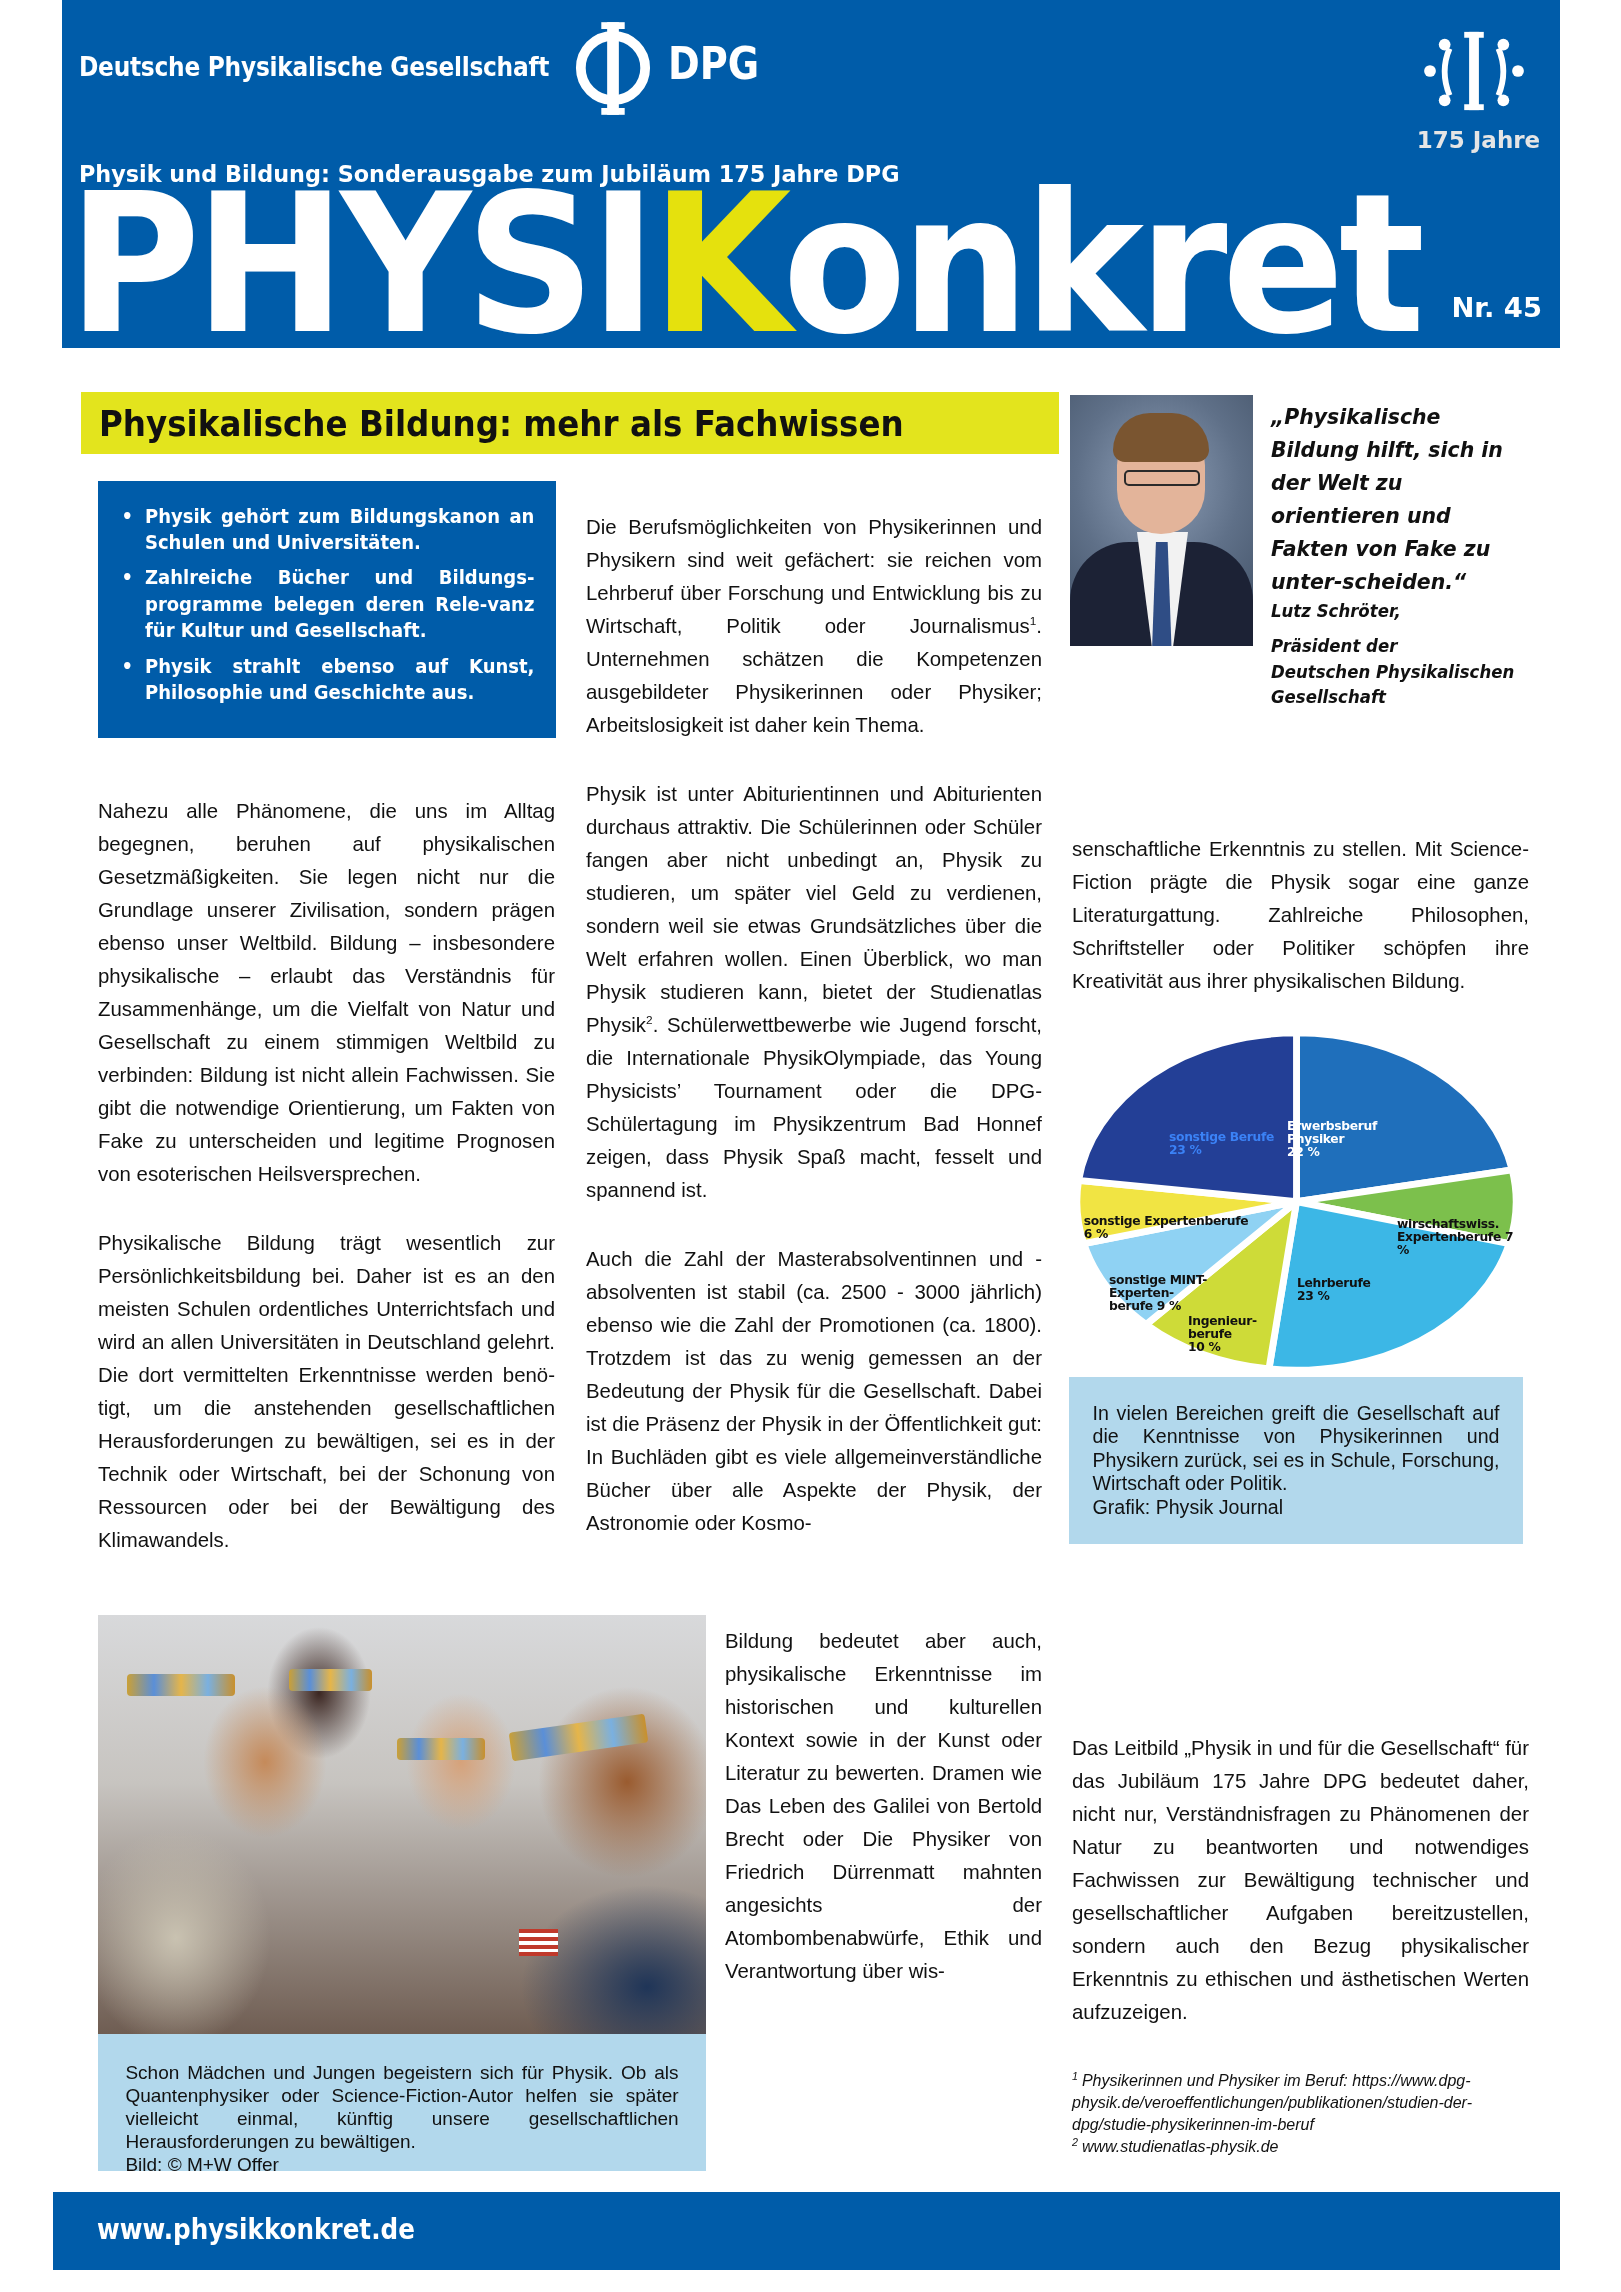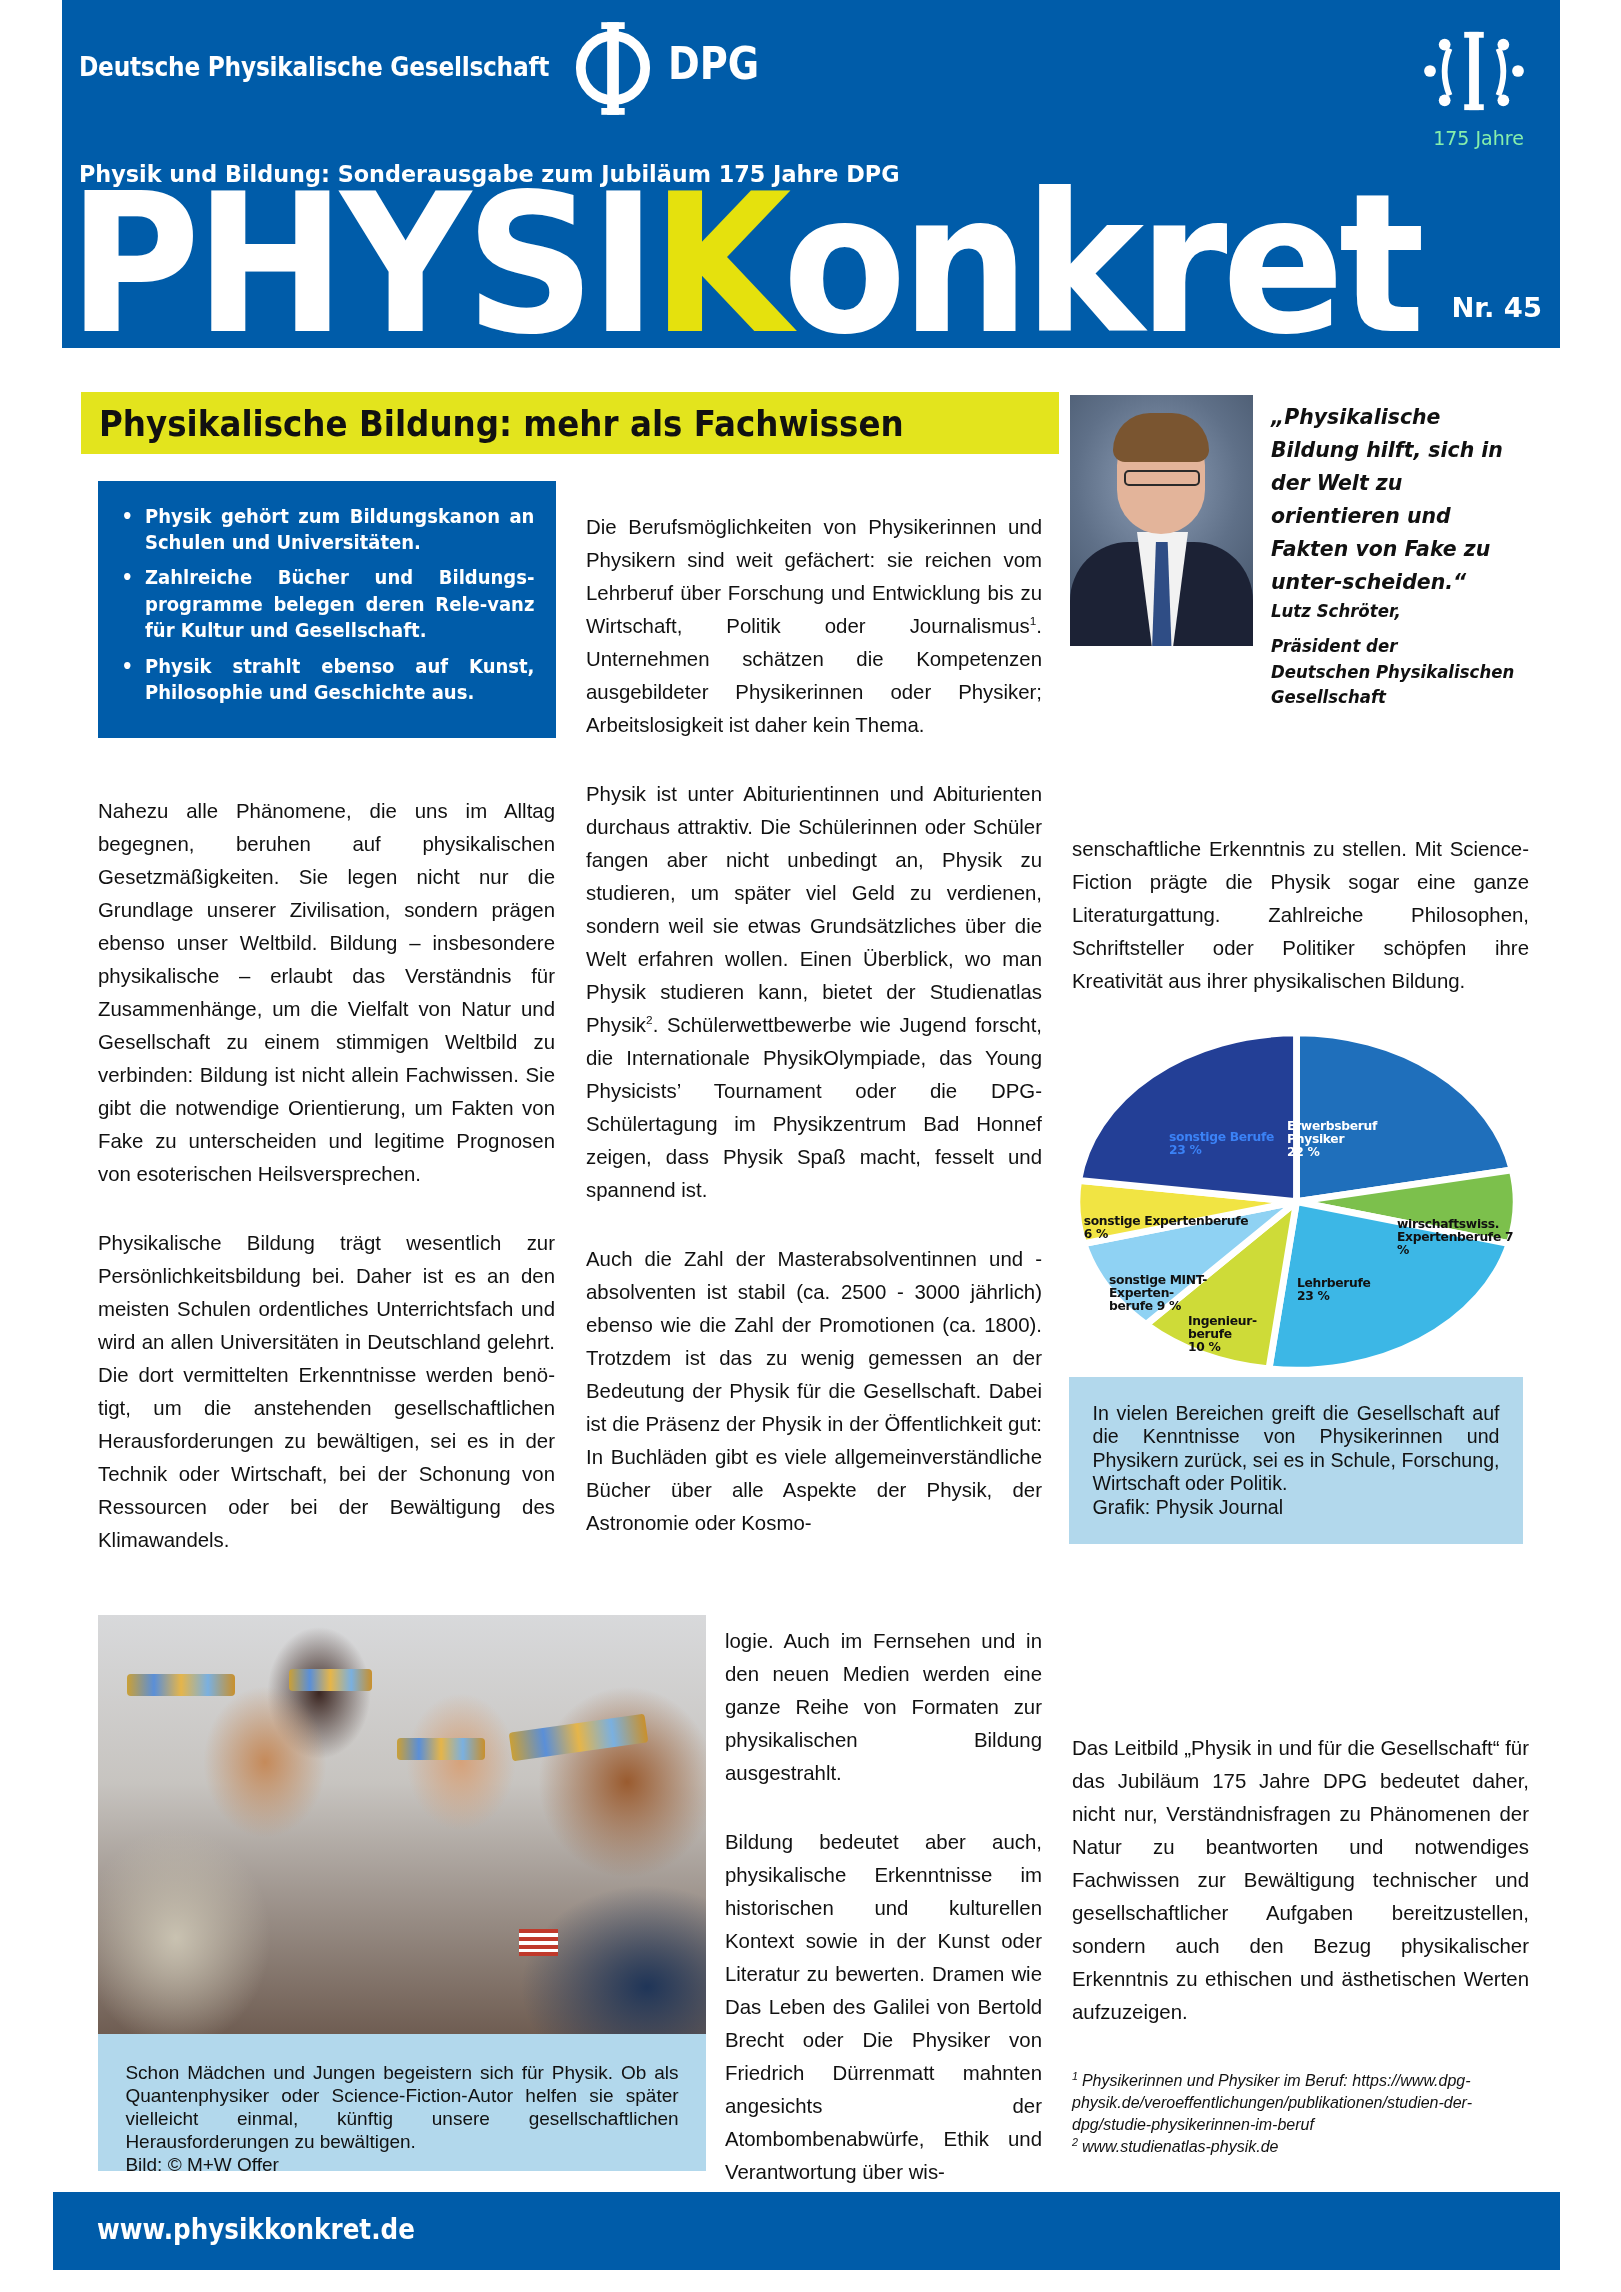--- a/index.html
+++ b/index.html
@@ -8,21 +8,21 @@
 
   
   .header { position: absolute; left: 62px; top: 0; width: 1498px; height: 348px; background: #005ca9; overflow: hidden; }
   .org-name { position: absolute; left: 16.7px; top: 51px; color: #fff; font-weight: bold; font-size: 26.5px; letter-spacing: -0.3px; font-family: "DejaVu Sans", sans-serif; transform: scaleX(0.88); transform-origin: left; }
   .phi-logo { position: absolute; left: 512px; top: 21.6px; width: 78px; height: 93px; }
   .dpg-abbr { position: absolute; left: 606px; top: 37px; color: #fff; font-weight: bold; font-size: 45px; font-family: "DejaVu Sans", sans-serif; transform: scaleX(0.85); transform-origin: left; }
   .subtitle { position: absolute; left: 16.7px; top: 160px; color: #fff; font-weight: bold; font-size: 23.5px; font-family: "DejaVu Sans", sans-serif; transform: scaleX(0.95); transform-origin: left; }
   .masthead { position: absolute; left: 5.9px; top: 169px; height: 186px; color: #fff; font-weight: bold; font-size: 192px; line-height: 1; font-family: "DejaVu Sans", sans-serif; letter-spacing: -5.9px; white-space: nowrap; transform: scaleX(0.94); transform-origin: left; }
   .masthead .k { color: #e5e10d; }
   .jubilee-logo { position: absolute; left: 1358px; top: 27.4px; width: 108px; height: 88px; }
-  .jubilee-text { position: absolute; left: 1338px; top: 127px; width: 157px; color: #86efac; font-weight: normal; font-size: 19px; text-align: center; font-family: "DejaVu Sans", sans-serif; }
+  .jubilee-text { position: absolute; left: 1338px; top: 127px; width: 157px; color: #e5e5e5; font-weight: bold; font-size: 23px; text-align: center; font-family: "DejaVu Sans", sans-serif; }
   .issue-nr { position: absolute; left: 1353px; top: 292px; width: 127px; color: #fff; font-weight: bold; font-size: 27.4px; text-align: right; font-family: "DejaVu Sans", sans-serif; }
 
   
   .headline { position: absolute; left: 81px; top: 392px; width: 978px; height: 62px; background: #e3e41d; padding-left: 18px; }
   .headline span { position: absolute; left: 17.6px; top: 11.8px; font-weight: bold; font-size: 35px; color: #111; font-family: "DejaVu Sans", sans-serif; transform: scaleX(0.93); transform-origin: left; white-space: nowrap; }
 
   
   .bullet-box { position: absolute; left: 98px; top: 481px; width: 458px; height: 257px; background: #005ca9; padding: 21.6px 21.6px 0 23.5px; color: #fff; }
   .bullet-box li { list-style: none; position: relative; padding-left: 23.5px; font-size: 20px; line-height: 26.5px; font-weight: bold; text-align: justify; margin-bottom: 8.8px; font-family: "DejaVu Sans Condensed", "DejaVu Sans", sans-serif; }
   .bullet-box li::before { content: "•"; position: absolute; left: 0; top: 0; }
@@ -119,21 +119,20 @@
   <p>Nahezu alle Phänomene, die uns im Alltag begegnen, beruhen auf physika­lischen Gesetzmäßigkeiten. Sie legen nicht nur die Grundlage unserer Zivili­sation, sondern prägen ebenso unser Weltbild. Bildung – insbesondere physi­kalische – erlaubt das Verständnis für Zusammenhänge, um die Vielfalt von Na­tur und Gesellschaft zu einem stimmigen Weltbild zu verbinden: Bildung ist nicht allein Fachwissen. Sie gibt die notwendi­ge Orientierung, um Fakten von Fake zu unterscheiden und legitime Prognosen von esoterischen Heilsversprechen.</p>
   <p>Physikalische Bildung trägt wesentlich zur Persönlichkeitsbildung bei. Daher ist es an den meisten Schulen ordentliches Unterrichtsfach und wird an allen Univer­sitäten in Deutschland gelehrt. Die dort vermittelten Erkenntnisse werden benö­tigt, um die anstehenden gesellschaftli­chen Herausforderungen zu bewältigen, sei es in der Technik oder Wirtschaft, bei der Schonung von Ressourcen oder bei der Bewältigung des Klimawandels.</p>
 </div>
 
 <div class="col-text" style="left:586px; top:475px; width:456px;">
   <p><span>Die Berufsmöglichkeiten von Physikerin­nen und Physikern sind weit gefächert: sie reichen vom Lehrberuf über Forschung und Entwicklung bis zu Wirtschaft, Politik oder Journalismus</span><sup>1</sup><span>. Unternehmen schät­zen die Kompetenzen ausgebildeter Phy­sikerinnen oder Physiker; Arbeitslosigkeit ist daher kein Thema.</span></p>
   <p><span>Physik ist unter Abiturientinnen und Abi­turienten durchaus attraktiv. Die Schü­lerinnen oder Schüler fangen aber nicht unbedingt an, Physik zu studieren, um später viel Geld zu verdienen, sondern weil sie etwas Grundsätzliches über die Welt erfahren wollen. Einen Überblick, wo man Physik studieren kann, bietet der Studienatlas Physik</span><sup>2</sup><span>. Schülerwettbewer­be wie Jugend forscht, die Internationale PhysikOlympiade, das Young Physicists’ Tournament oder die DPG-Schülertagung im Physikzentrum Bad Honnef zeigen, dass Physik Spaß macht, fesselt und spannend ist.</span></p>
   <p style="margin-bottom:0;">Auch die Zahl der Masterabsolventin­nen und -absolventen ist stabil (ca. 2500 - 3000 jährlich) ebenso wie die Zahl der Promotionen (ca. 1800). Trotzdem ist das zu wenig gemessen an der Bedeutung der Physik für die Gesellschaft. Dabei ist die Präsenz der Physik in der Öffentlichkeit gut: In Buchläden gibt es viele allgemein­verständliche Bücher über alle Aspekte der Physik, der Astronomie oder Kosmo-</p>
 </div>
 <div class="col-text" style="left:725px; top:1589px; width:317px;">
-  <p>logie. Auch im Fernsehen und in den neuen Medien werden eine ganze Reihe von Formaten zur physikali­schen Bildung ausgestrahlt.</p>
   <p>Bildung bedeutet aber auch, physikalische Erkenntnisse im historischen und kultu­rellen Kontext sowie in der Kunst oder Literatur zu be­werten. Dramen wie Das Le­ben des Galilei von Bertold Brecht oder Die Physiker von Friedrich Dürrenmatt mahnten angesichts der Atombombenabwürfe, Ethik und Verantwortung über wis-</p>
 </div>
 
 <div class="portrait">
   <div class="suit"></div>
     <div class="shirt"></div>
     <div class="tie"></div>
   <div class="face"></div>
     <div class="hair"></div>
     <div class="glasses-p"></div>

